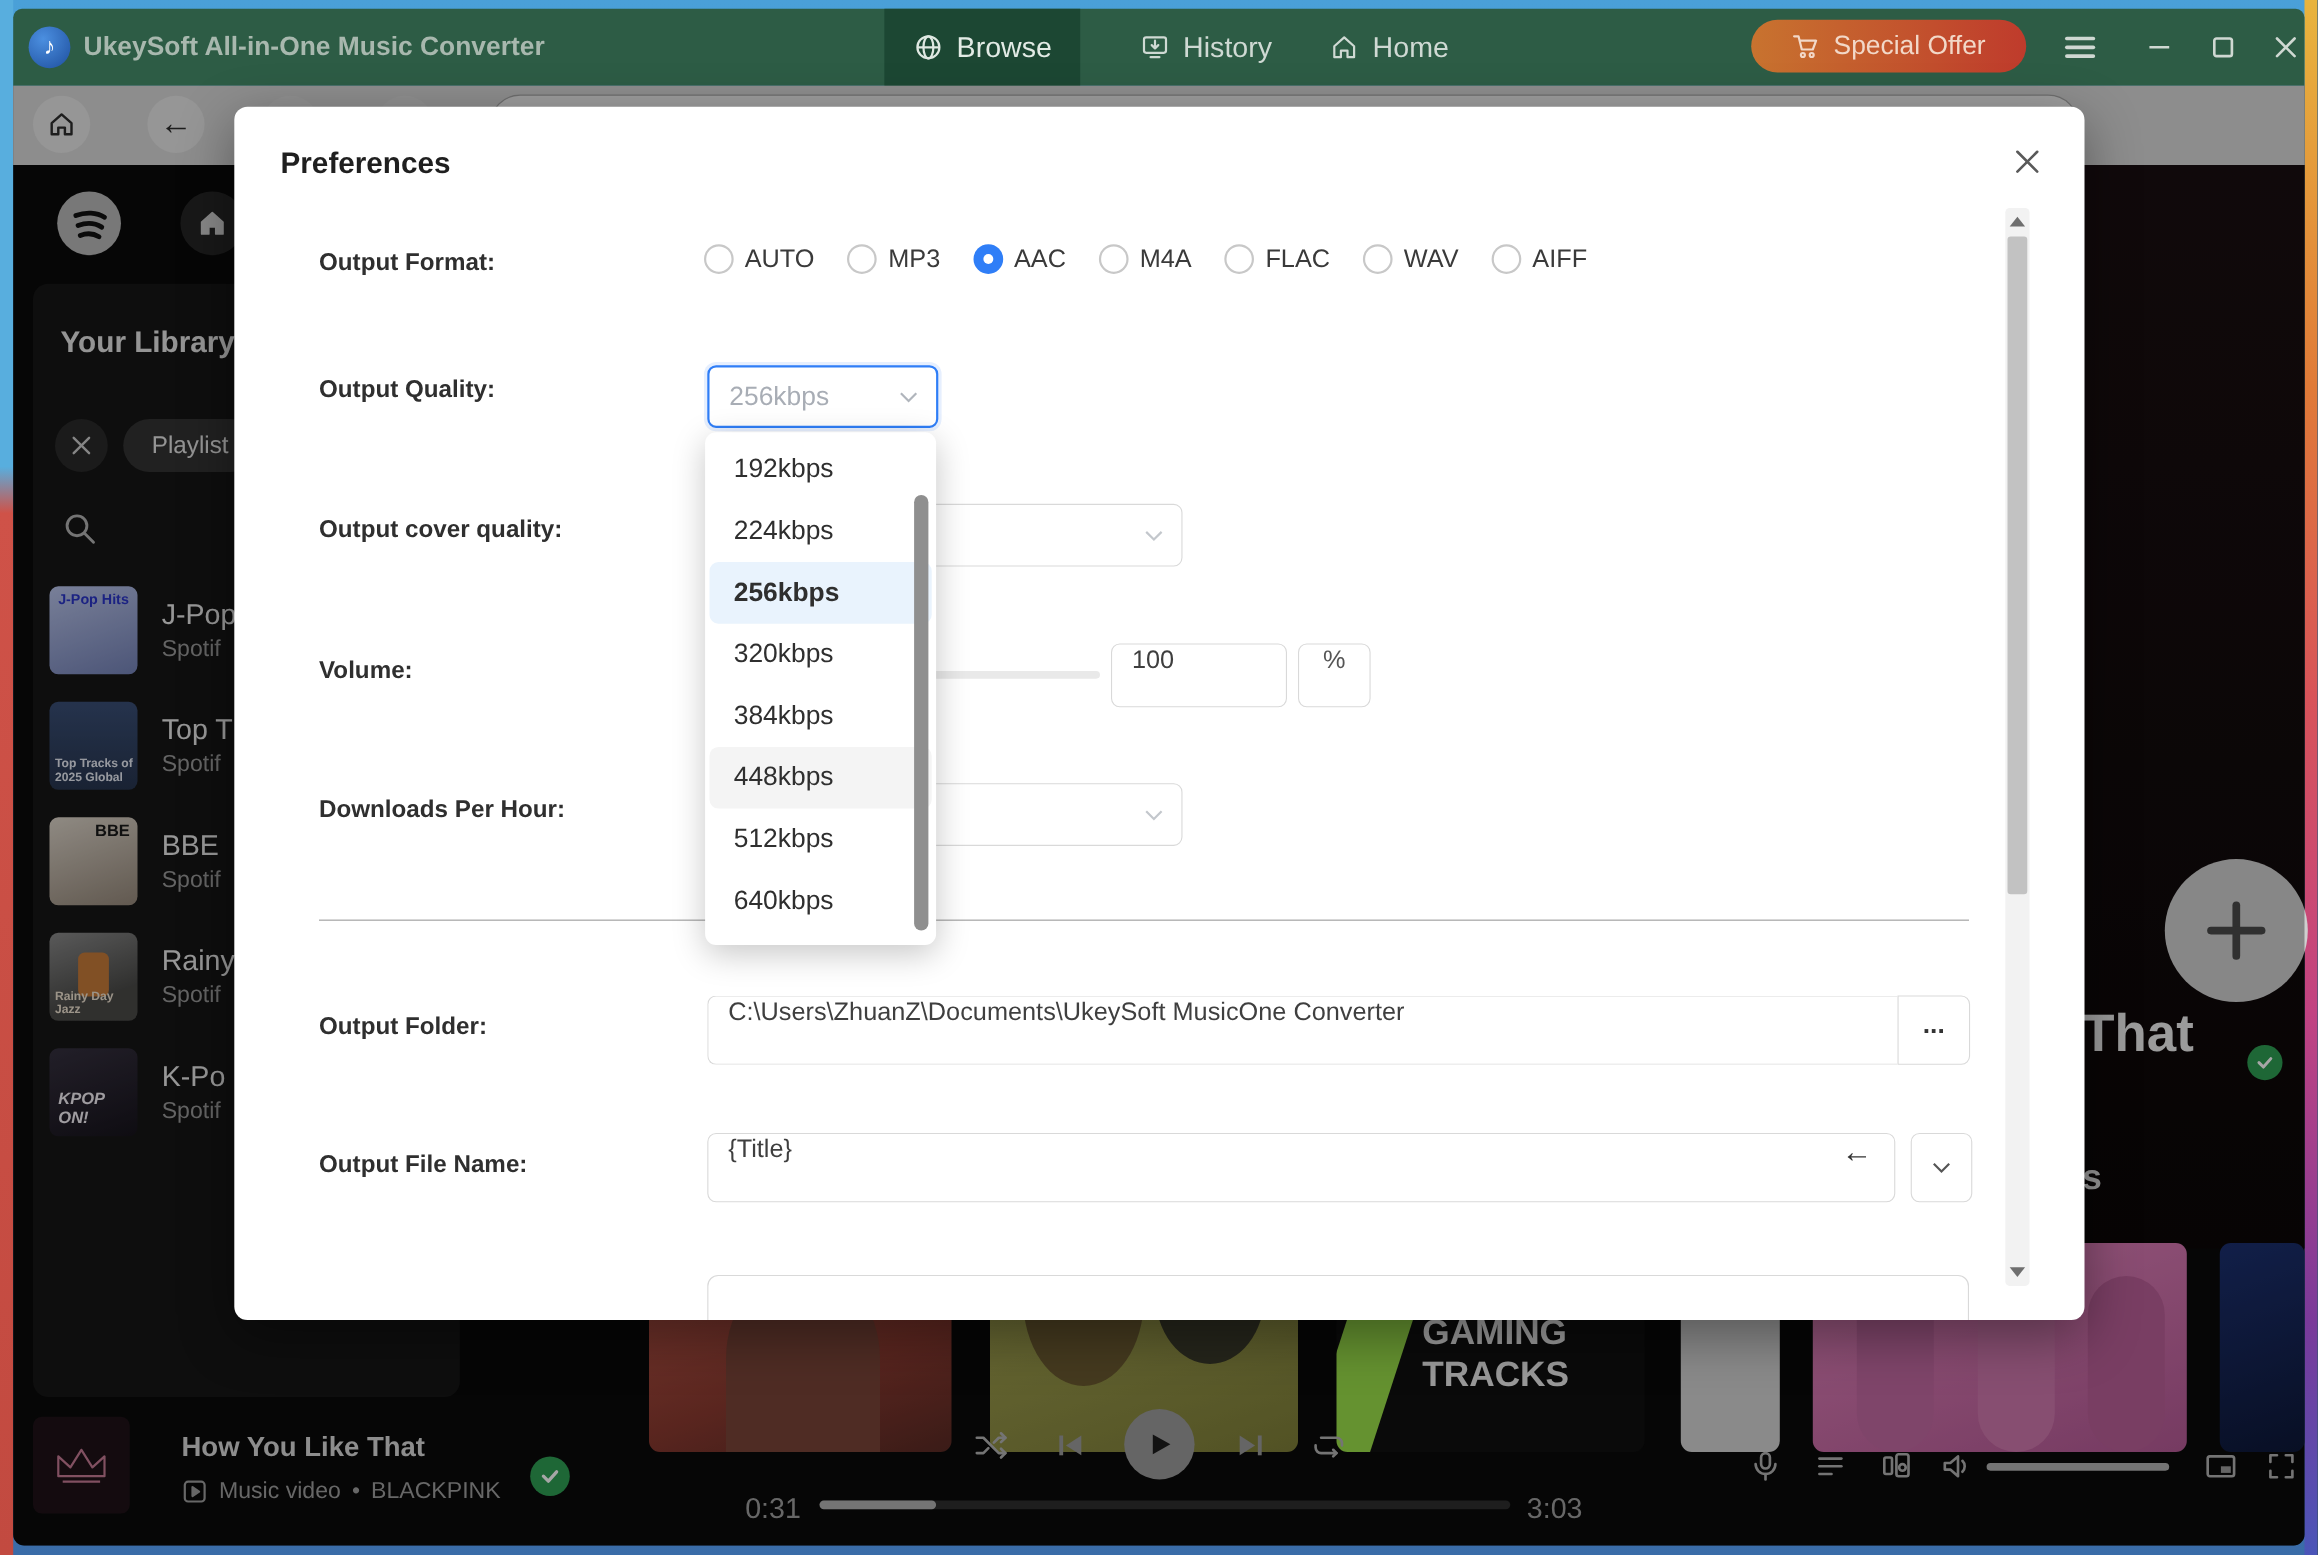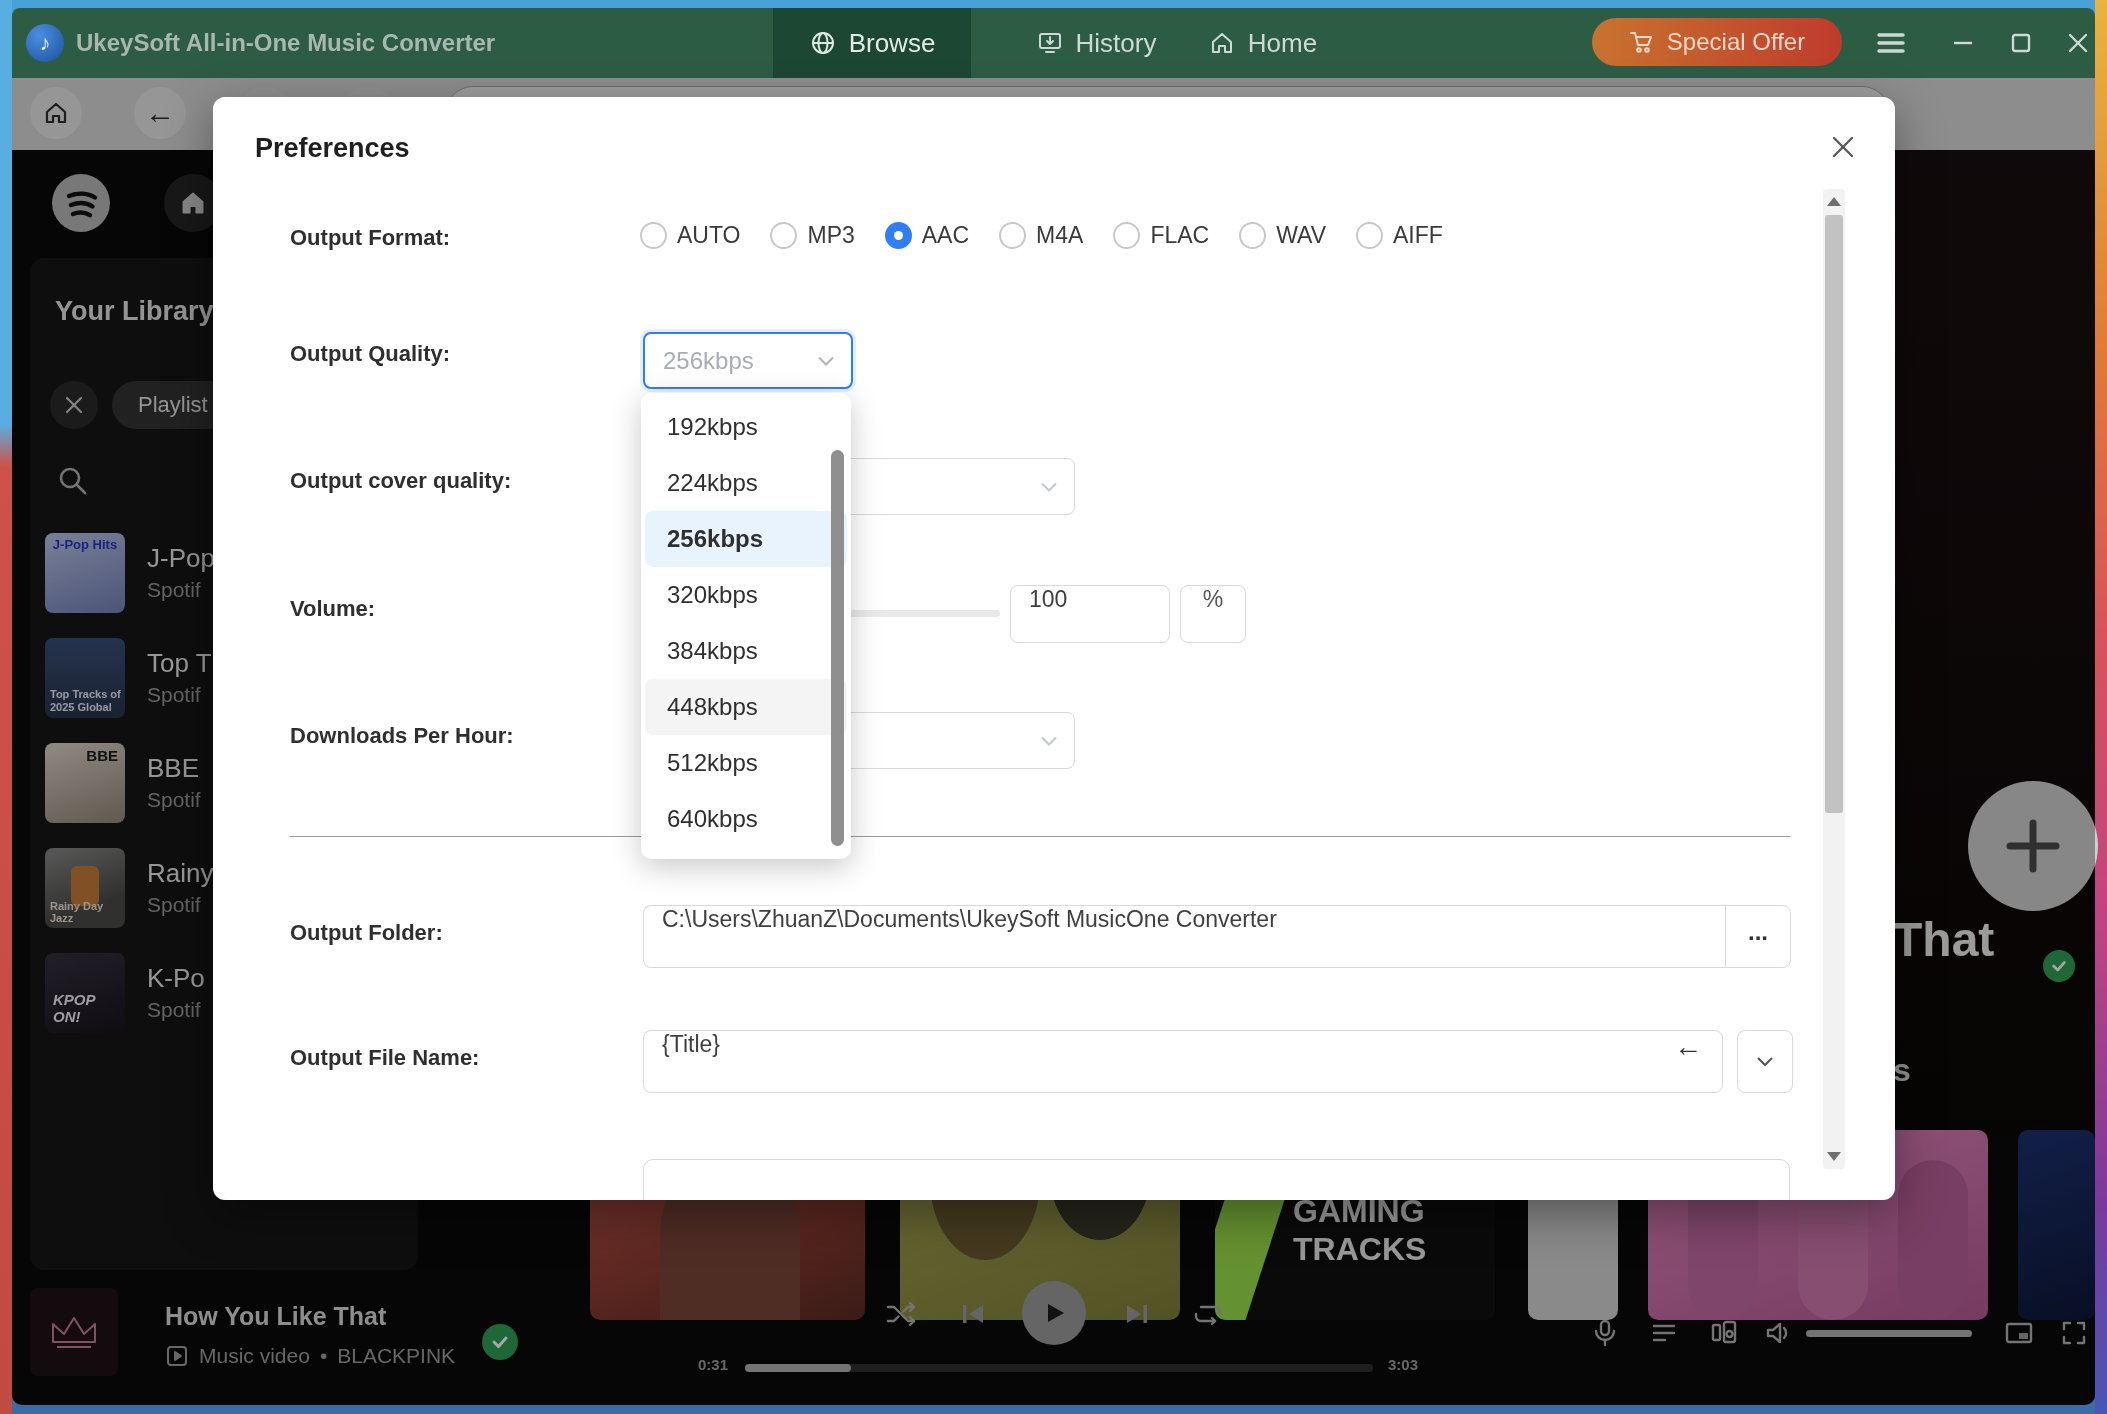--- a/index.html
+++ b/index.html
@@ -22,21 +22,21 @@
   
   .sidepanel{left:30px;top:258px;width:388px;height:1012px;background:#161616;border-radius:14px;}
   .pl-cover{width:80px;height:80px;border-radius:8px;overflow:hidden;position:relative;flex:none;}
   .pl-row{left:45px;width:430px;height:92px;display:flex;gap:22px;align-items:center;}
   .pl-title{color:#e8e8e8;font-size:26px;line-height:34px;}
   .pl-sub{color:#9a9a9a;font-size:21px;line-height:30px;}
   .chip{background:#333;color:#e3e3e3;font-size:22px;border-radius:24px;padding:0 26px;line-height:48px;}
   
   .cover{top:1130px;height:190px;border-radius:10px;overflow:hidden;}
   
-  .ptime{color:#9f9f9f;font-size:15px;font-weight:bold;}
+  .ptime{color:#9f9f9f;font-size:26px;}
   .psvg{stroke:#b3b3b3;fill:none;stroke-width:2.4;stroke-linecap:round;stroke-linejoin:round;}
   .check{border-radius:50%;background:#2f9e54;display:flex;align-items:center;justify-content:center;}
   
   .overlay{left:12px;top:78px;width:2083px;height:1327px;background:rgba(0,0,0,0.35);border-radius:0 0 10px 10px;}
   .dialog{left:213px;top:97px;width:1682px;height:1103px;background:#fff;border-radius:12px;
     box-shadow:0 14px 48px rgba(0,0,0,0.38);overflow:hidden;}
   .dlabel{font-size:22px;font-weight:700;color:#2f2f2f;}
   .sel-box{border:1px solid #d9d9d9;border-radius:8px;background:#fff;display:flex;align-items:center;}
   .sel-box .chev{position:absolute;right:16px;top:50%;transform:translateY(-50%);}
   .radio{display:flex;align-items:center;gap:10px;font-size:23px;color:#3a3a3a;}
@@ -63,21 +63,21 @@
   <div class="a" style="left:2095px;top:0;width:12px;height:1414px;background:linear-gradient(180deg,#e8b43d 0%,#e07a38 25%,#d8535a 45%,#c24382 65%,#7a3a9a 85%,#4a55b8 100%);"></div>
 
   <div class="a clientbg"></div>
   <div class="a titlebar"></div>
 
   <div class="a" style="left:26px;top:24px;width:38px;height:38px;border-radius:50%;background:radial-gradient(circle at 35% 30%,#4b8fe0,#1e4f9e);display:flex;align-items:center;justify-content:center;">
     <span style="color:#fff;font-size:21px;">♪</span>
   </div>
   <div class="a tb-title" style="left:76px;top:8px;">UkeySoft All-in-One Music Converter</div>
 
-  <div class="a tab active" style="left:773px;width:198px;">
+  <div class="a tab active" style="left:804px;width:178px;">
     <svg width="28" height="28" viewBox="0 0 28 28" style="stroke:#dfe8e2;fill:none;stroke-width:2;">
       <circle cx="14" cy="14" r="10"></circle>
         <ellipse cx="14" cy="14" rx="4.5" ry="10"></ellipse>
         <line x1="4" y1="14" x2="24" y2="14"></line>
       </svg>
     <span>Browse</span>
   </div>
   <div class="a tab" style="left:958px;width:200px;margin-left:38px;">
     <svg width="28" height="28" viewBox="0 0 28 28" style="stroke:#cfd9d3;fill:none;stroke-width:2;stroke-linecap:round;stroke-linejoin:round;">
       <rect x="4" y="5" width="20" height="14" rx="2"></rect>

